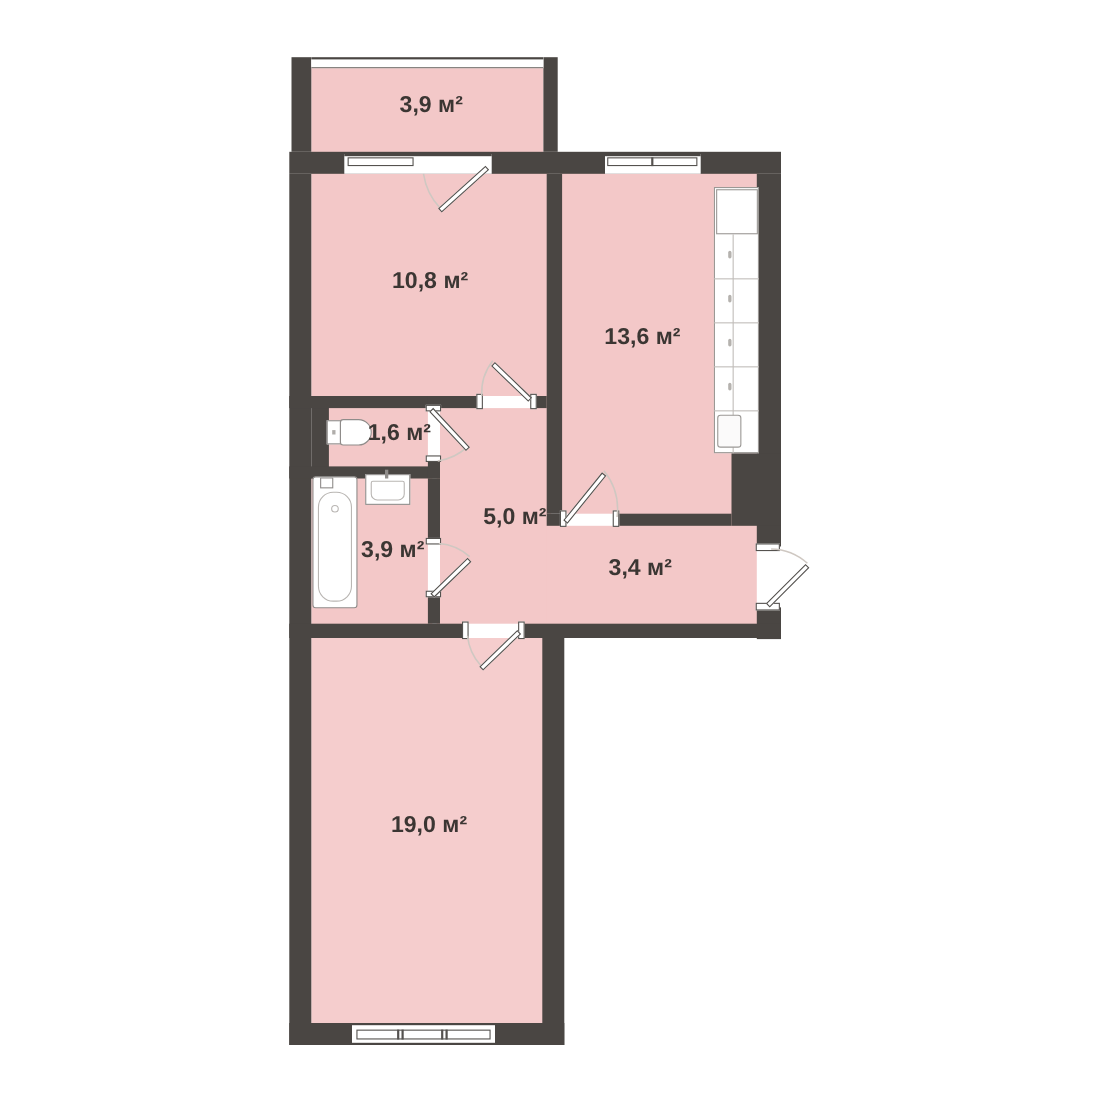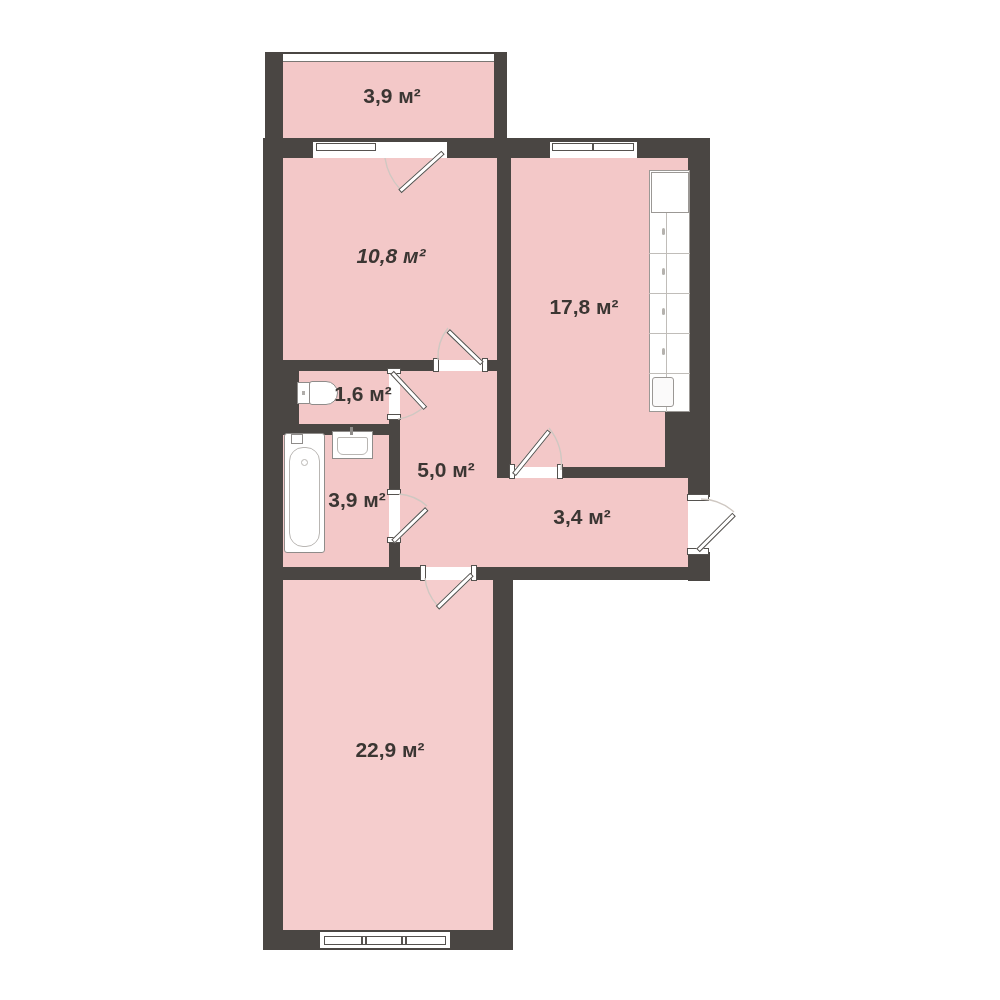--- a/index.html
+++ b/index.html
@@ -132,21 +132,21 @@
   <div class="fixture-line" style="left:649px;top:373px;width:41px;height:1px;"></div>
   <div class="fixture-line" style="left:666px;top:213px;width:1px;height:199px;"></div>
   <div class="fixture-line" style="left:662px;top:228px;width:3px;height:7px;border-radius:2px;background:#b5b2ae;"></div>
   <div class="fixture-line" style="left:662px;top:268px;width:3px;height:7px;border-radius:2px;background:#b5b2ae;"></div>
   <div class="fixture-line" style="left:662px;top:308px;width:3px;height:7px;border-radius:2px;background:#b5b2ae;"></div>
   <div class="fixture-line" style="left:662px;top:348px;width:3px;height:7px;border-radius:2px;background:#b5b2ae;"></div>
   <div class="fixture-line" style="left:662px;top:388px;width:3px;height:7px;border-radius:2px;background:#b5b2ae;"></div>
   <div class="fixture" style="left:652px;top:377px;width:22px;height:30px;border-color:#9b9895;border-radius:3px;background:#fbfafa;"></div>
 
   <span class="area-label" style="left:392px;top:84px;">3,9 м²</span>
-  <span class="area-label" style="left:391px;top:244px;font-style:italic;">10,8 м²</span>
-  <span class="area-label" style="left:584px;top:295px;">17,8 м²</span>
+  <span class="area-label" style="left:391px;top:244px;">10,8 м²</span>
+  <span class="area-label" style="left:584px;top:295px;">13,6 м²</span>
   <span class="area-label" style="left:363px;top:382px;">1,6 м²</span>
-  <span class="area-label" style="left:446px;top:458px;">5,0 м²</span>
+  <span class="area-label" style="left:468px;top:458px;">5,0 м²</span>
   <span class="area-label" style="left:357px;top:488px;">3,9 м²</span>
   <span class="area-label" style="left:582px;top:505px;">3,4 м²</span>
-  <span class="area-label" style="left:390px;top:738px;">22,9 м²</span>
+  <span class="area-label" style="left:390px;top:738px;">19,0 м²</span>
 
 </div>
 
 </body></html>

